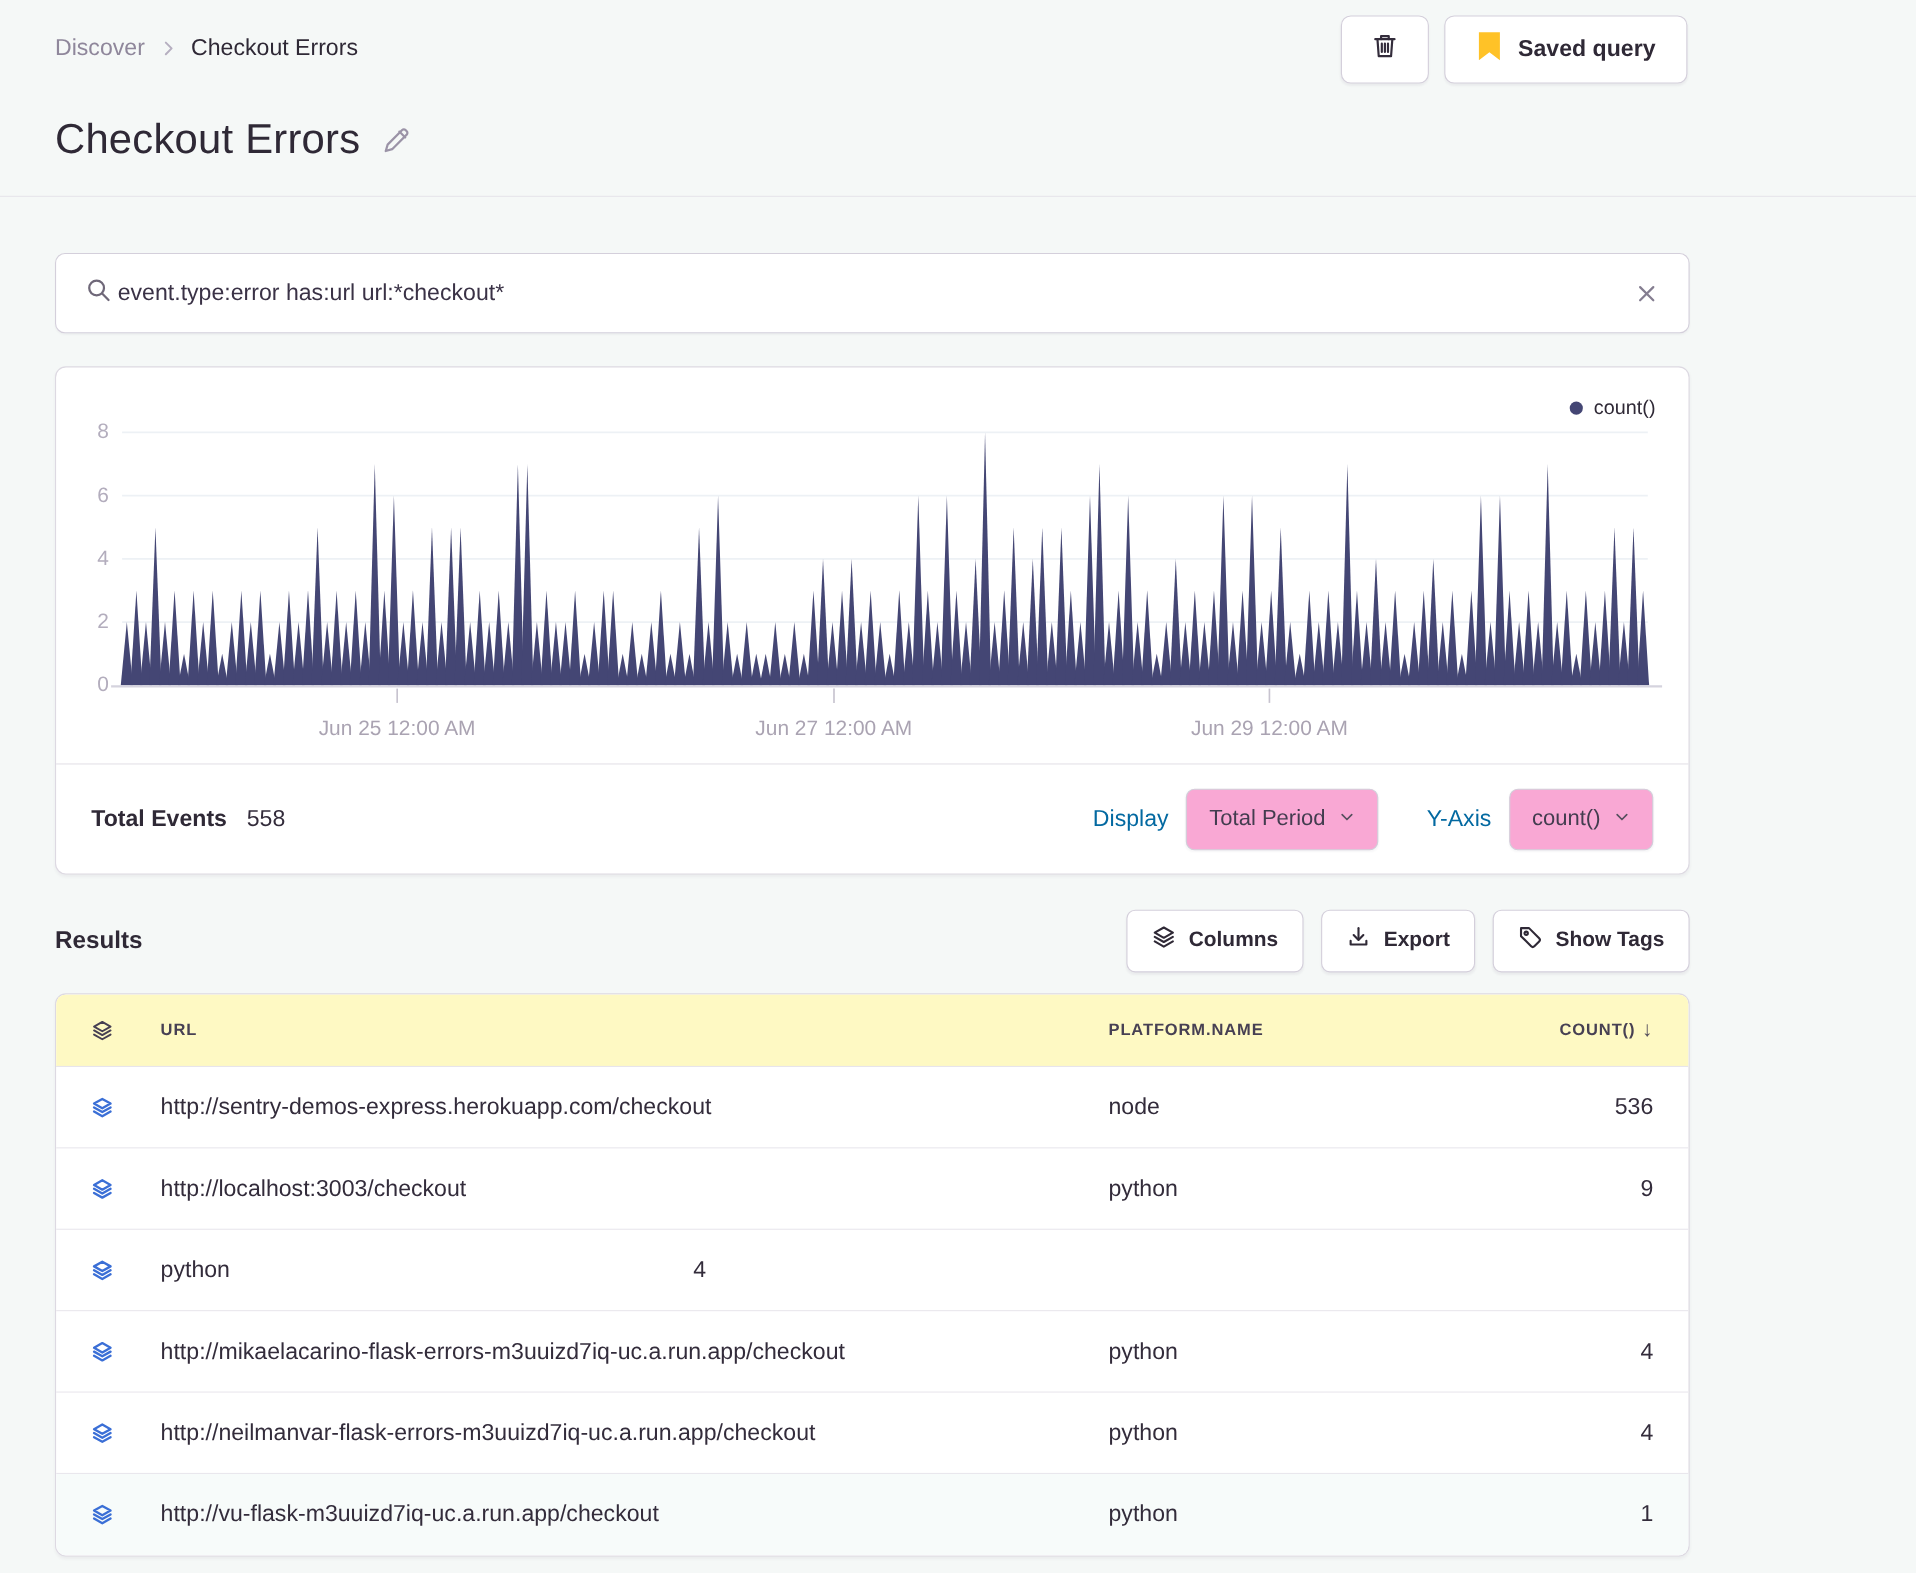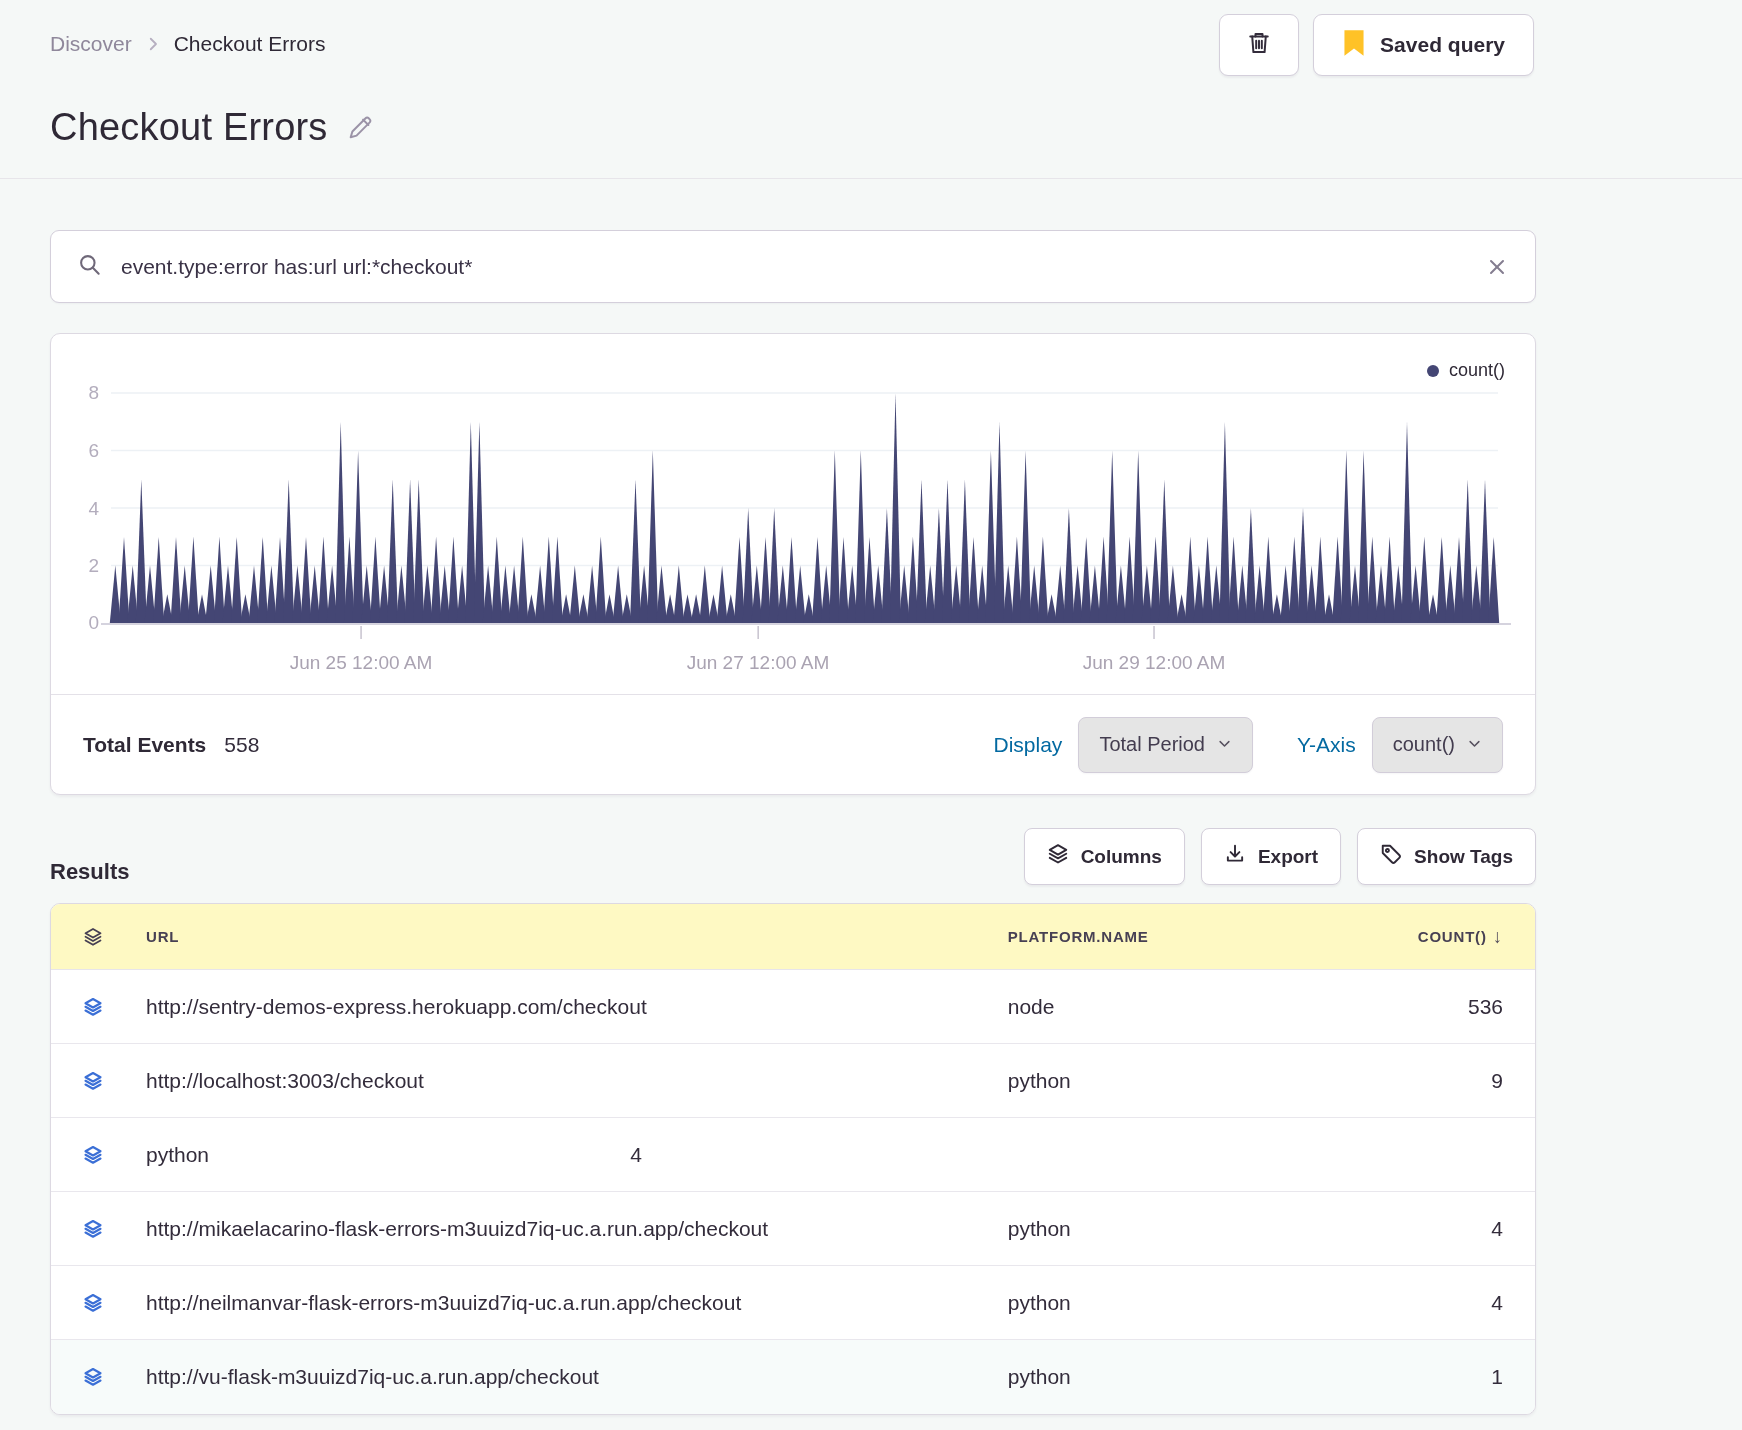--- a/index.html
+++ b/index.html
@@ -31,21 +31,21 @@
   .title-row { display:flex; align-items:center; gap:16px; margin-top:42px; }
   .title-row h1 { font-size:38px; font-weight:normal; color:#2f2936; letter-spacing:0.2px; }
   .edit-pencil { display:flex; align-items:center; cursor:pointer; }
   .page-divider { position:absolute; top:178px; left:0; width:1742px; border-bottom:1px solid #e7e5ea; }
 
   .content { position:absolute; top:178px; left:50px; width:1486px; }
 
   .searchbar {
     margin-top:52px; height:73px; background:#fff;
     border:1px solid #d4cfdb; border-radius:9px;
-    display:flex; align-items:center; padding:0 26px; gap:18px;
+    display:flex; align-items:center; padding:0 26px; gap:4px;
     box-shadow:0 1px 2px rgba(37,11,54,0.04);
   }
   .searchbar input {
     flex:1; border:none; outline:none; background:transparent;
     font-size:21px; color:#3a3246; font-family:inherit;
   }
   .search-clear { display:flex; align-items:center; cursor:pointer; }
 
   .panel {
     background:#fff; border:1px solid #ddd9e2; border-radius:10px;
@@ -71,26 +71,26 @@
     padding:0 32px;
     margin-top:29px;
   }
   .tev-label { font-size:21px; font-weight:bold; color:#2f2936; }
   .tev-value { font-size:21px; color:#332c3b; margin-left:18px; }
   .footer-controls { margin-left:auto; display:flex; align-items:center; gap:16px; }
   .ctl-label { font-size:21px; font-weight:normal; color:#0369a1; }
   .ctl-gap { width:12px; }
   .dropdown {
     display:flex; align-items:center; gap:12px; height:56px;
-    background:#e5e5e5; border:1px solid #d2cdd9; border-radius:8px;
+    background:#f9a8d4; border:1px solid #d2cdd9; border-radius:8px;
     padding:0 20px; font-size:20px; color:#433c4f; cursor:pointer;
     box-shadow:0 1px 2px rgba(37,11,54,0.04); font-family:inherit;
   }
 
-  .results-row { margin-top:30px; height:60px; display:flex; align-items:flex-end; }
+  .results-row { margin-top:30px; height:60px; display:flex; align-items:center; }
   .results-row h2 { font-size:22px; font-weight:bold; color:#2f2936; }
   .results-actions { margin-left:auto; display:flex; gap:16px; }
   .small-btn {
     display:flex; align-items:center; gap:12px; height:57px;
     background:#fff; border:1px solid #d4cfdb; border-radius:8px;
     padding:0 22px; font-size:19px; font-weight:bold; color:#2f2936;
     box-shadow:0 2px 2px rgba(37,11,54,0.05); cursor:pointer; font-family:inherit;
   }
 
   .table-panel { margin-top:18px; overflow:hidden; }

